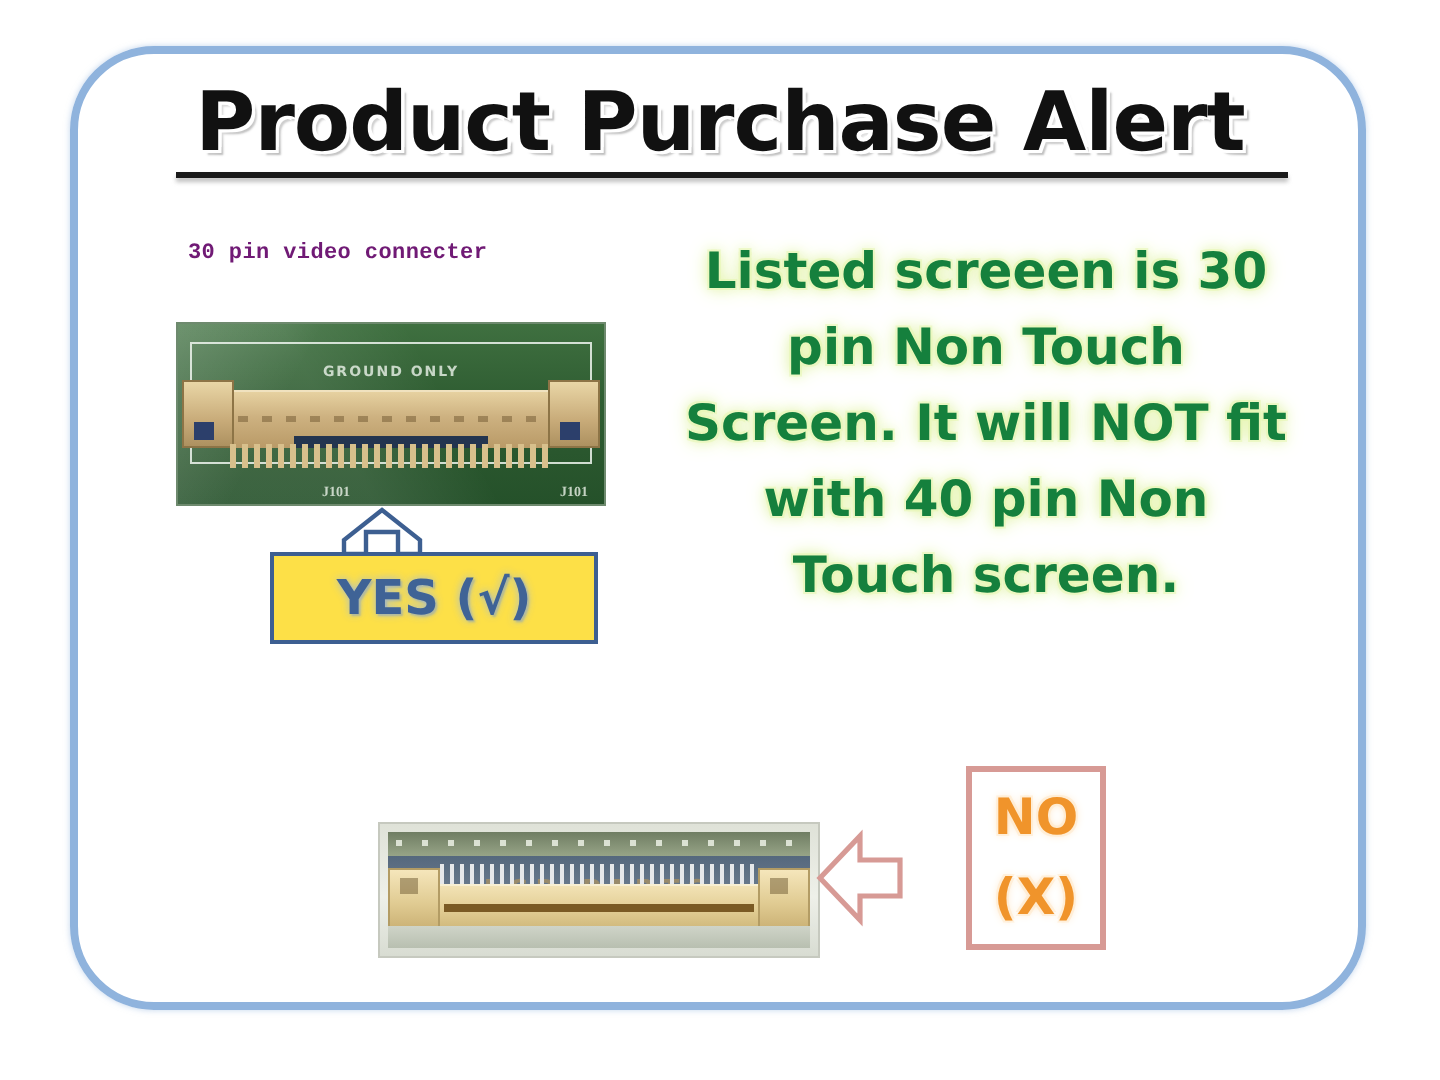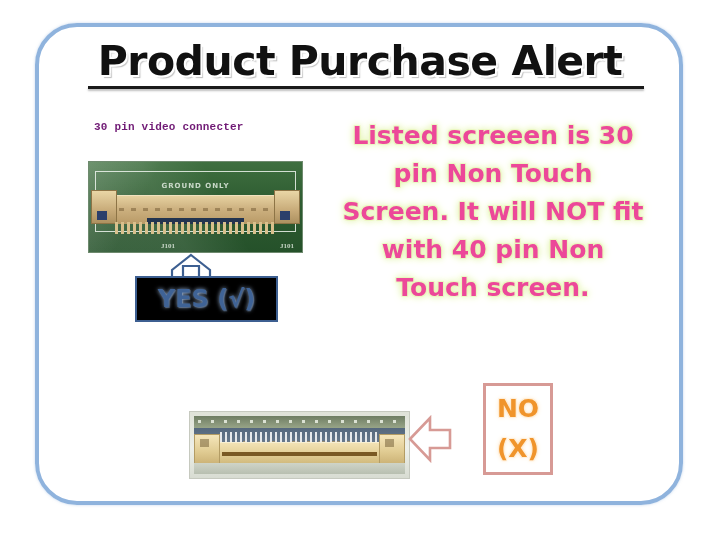--- a/index.html
+++ b/index.html
@@ -93,21 +93,21 @@
   #message {
     position: absolute;
     left: 338px;
     top: 117px;
     width: 310px;
     text-align: center;
     font-family: "DejaVu Sans", sans-serif;
     font-weight: bold;
     font-size: 25px;
     line-height: 38px;
-    color: #ec4899;
+    color: #15803d;
     text-shadow:
       0 0 6px #e7f6b4,
       0 0 10px #dff0a2,
       -1px -1px 0 #f2fbd6,
        1px -1px 0 #f2fbd6,
       -1px  1px 0 #f2fbd6,
        1px  1px 0 #f2fbd6;
   }
 
   
@@ -307,25 +307,25 @@
     position: absolute;
     left: 169px;
     top: 253px;
     width: 44px;
     height: 26px;
   }
   #yes-box {
     position: absolute;
     left: 135px;
     top: 276px;
-    width: 143px;
+    width: 164px;
     height: 46px;
     border: 2px solid #3d5f91;
     box-sizing: border-box;
-    background: #000000;
+    background: #fde047;
   }
   #yes-label {
     position: absolute;
     left: 0; right: 0; top: 7px;
     text-align: center;
     font-family: "DejaVu Sans", sans-serif;
     font-weight: bold;
     font-size: 24px;
     color: #3f6396;
     text-shadow: 0 0 4px rgba(160,185,220,0.9), 1px 1px 1px rgba(120,150,190,0.5);

